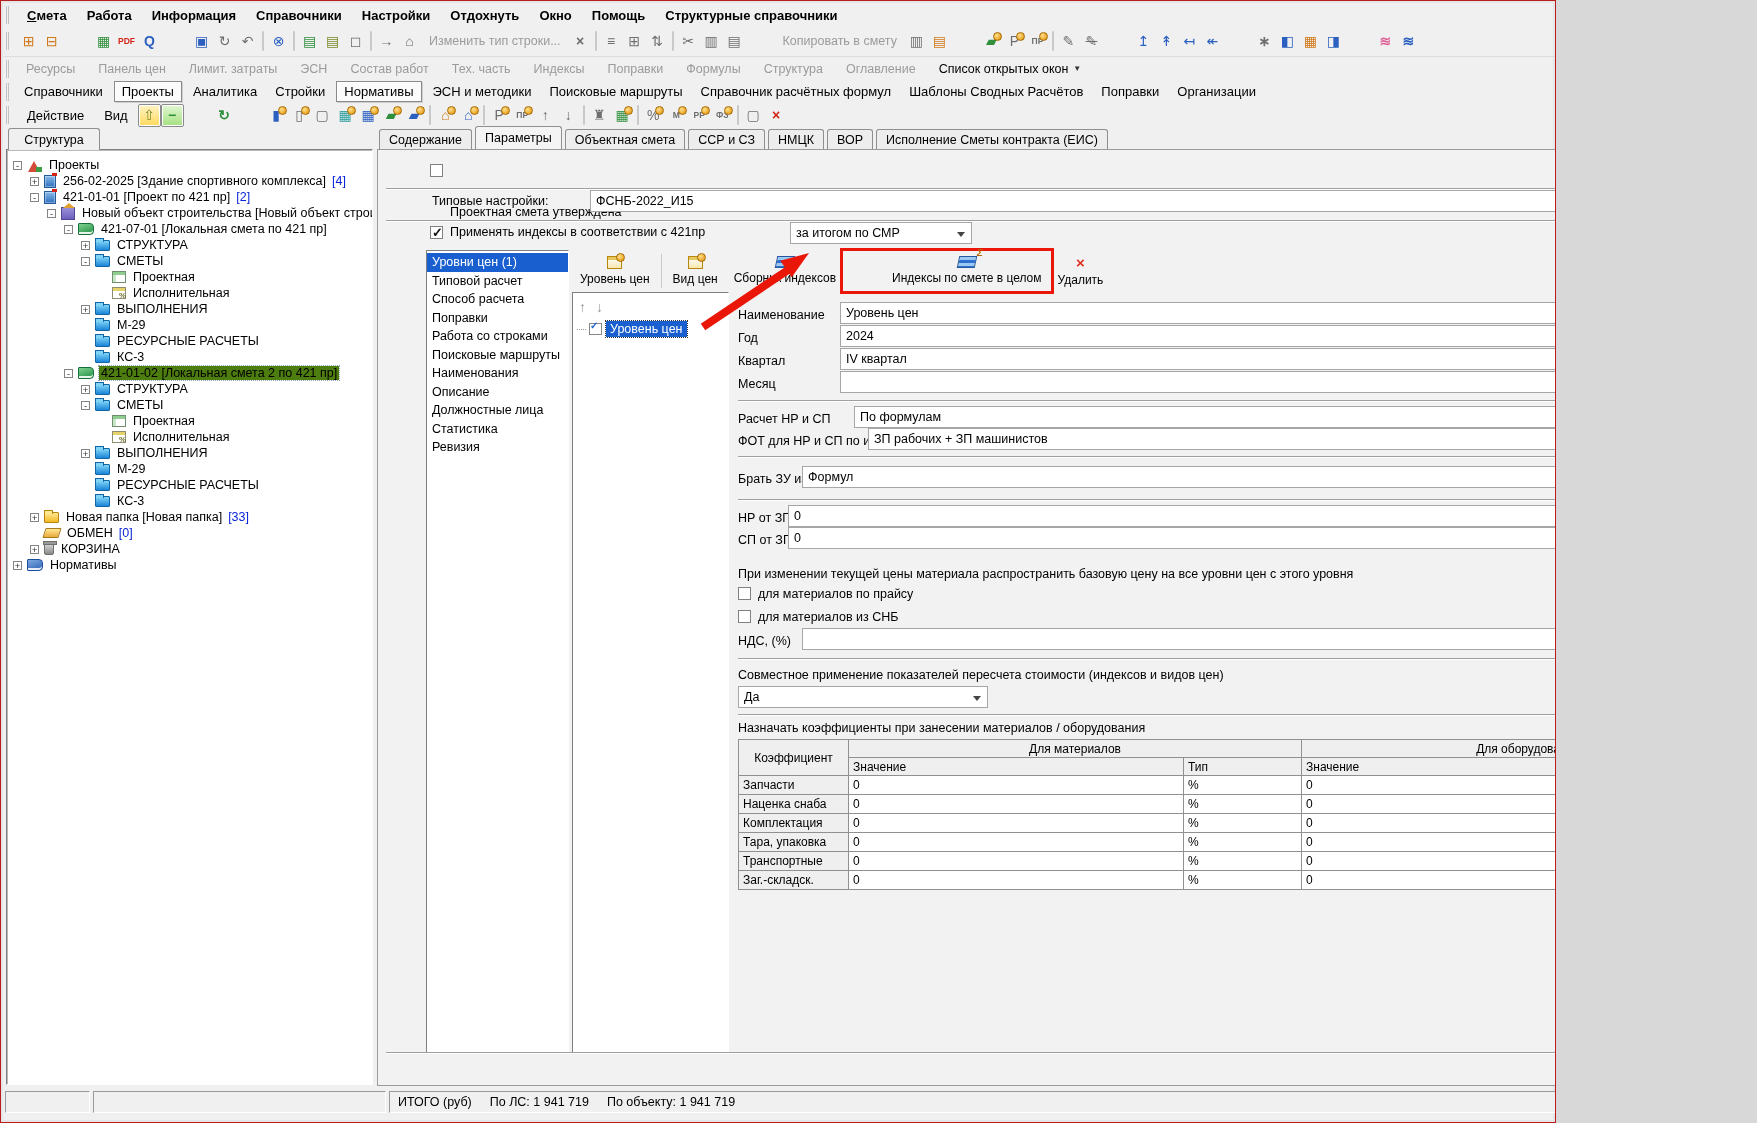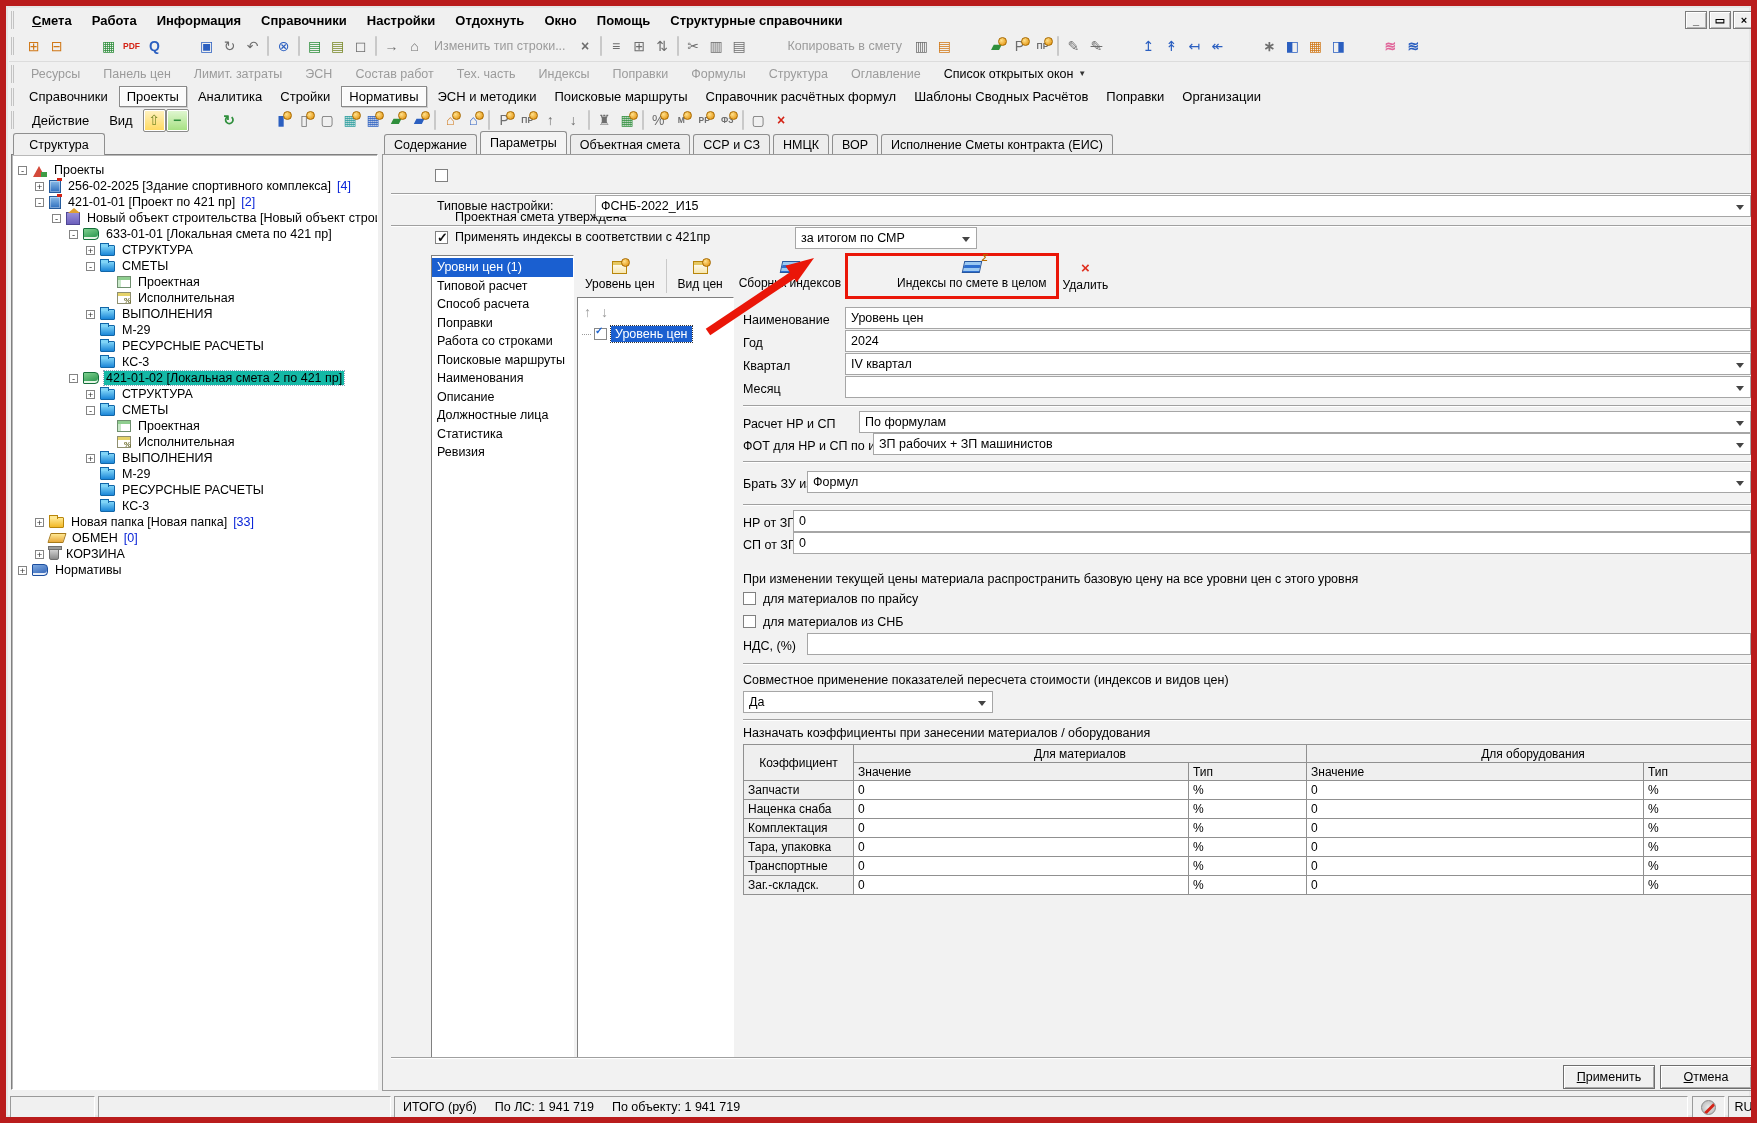--- a/index.html
+++ b/index.html
@@ -1,18 +1,18 @@
 <!DOCTYPE html>
 <html><head>
 <meta charset="utf-8">
 <style>
   * { margin:0; padding:0; box-sizing:border-box; }
   html,body { background:#d8d8d8; font-family:"Liberation Sans", sans-serif; }
-  .win { position:relative; width:1757px; height:1123px; background:#f0f0f0;
-         border:6px solid #b91c1c; box-shadow: inset 0 0 0 2px #e6e6e6; overflow:hidden;
+  .win { position:relative; width:1556px; height:1123px; background:#f0f0f0;
+         border:1px solid #b91c1c; box-shadow: inset 0 0 0 2px #e6e6e6; overflow:hidden;
          font-family:"Liberation Sans", sans-serif; color:#000; }
 
   
   .strip { position:absolute; left:3px; width:1751px; display:flex; align-items:center; white-space:nowrap; overflow:hidden; }
   .menubar { top:3px; height:22px; font-weight:bold; font-size:13px; }
   .tb2 { top:25px; height:31px; border-bottom:1px solid #dcdcdc; }
   .tb3 { top:56px; height:23px; }
   .tabs4 { top:79px; height:23px; }
   .tb5 { top:102px; height:24px; }
 
@@ -54,21 +54,21 @@
              border:1px solid; border-color:#808080 #ffffff #ffffff #808080; box-shadow: inset 1px 1px 0 #b9b9b9; overflow:hidden; padding-top:7px; }
   .trow { height:16px; display:flex; align-items:center; font-size:12.5px; white-space:nowrap; }
   .trow[data-depth="0"]{padding-left:6px} .trow[data-depth="1"]{padding-left:23px}
   .trow[data-depth="2"]{padding-left:40px} .trow[data-depth="3"]{padding-left:57px}
   .trow[data-depth="4"]{padding-left:74px} .trow[data-depth="5"]{padding-left:91px}
   .exp { width:9px; height:9px; min-width:9px; border:1px solid #848484; background:#fff; font-size:9.5px;
          line-height:7px; text-align:center; color:#333; margin-right:5px; }
   .exp:empty { visibility:hidden; }
   .ticon { margin-right:5px; flex:none; position:relative; display:inline-block; }
   .tlabel { padding:0 2px; }
-  .tlabel.row-hl { background:#14b8a6; outline:1px dotted #8fa4bd;text-align:center; }
+  .tlabel.row-hl { background:#4d7c0f; outline:1px dotted #8fa4bd;text-align:center; }
   .count { color:#0a25d8; margin-left:4px; }
 
   
   .i-proj { width:15px; height:13px; }
   .i-proj::before { content:""; position:absolute; left:1px; bottom:0; border-left:6px solid transparent; border-right:6px solid transparent; border-bottom:11px solid #d44a3a; }
   .i-proj::after { content:""; position:absolute; right:0; bottom:0; width:6px; height:5px; background:#3f9c46; }
   .i-bldg { width:12px; height:13px; background:linear-gradient(#8abbe8,#2f6fbe); border:1px solid #255a9a; box-shadow: inset 0 0 0 1px rgba(255,255,255,.35); }
   .i-bldg::after { content:""; position:absolute; top:-3px; right:-2px; width:5px; height:3px; background:#d42316; }
   .i-obj { width:14px; height:13px; background:linear-gradient(#9a8fd8,#6c60bd); border:1px solid #4f4694; }
   .i-obj::before { content:""; position:absolute; left:1px; top:-5px; border-left:6px solid transparent; border-right:6px solid transparent; border-bottom:5px solid #e0a030; }
@@ -487,21 +487,21 @@
       <div class="trow" data-depth="2">
         <span class="exp">-</span>
         <span class="ticon i-obj"></span>
         <span class="tlabel">Новый объект строительства [Новый объект строительства]</span>
 
       </div>
 
       <div class="trow" data-depth="3">
         <span class="exp">-</span>
         <span class="ticon i-bookg"></span>
-        <span class="tlabel">633-01-01 [Локальная смета по 421 пр]</span>
+        <span class="tlabel">421-07-01 [Локальная смета по 421 пр]</span>
         <span class="count"></span>
       </div>
 
       <div class="trow" data-depth="4">
         <span class="exp">+</span>
         <span class="ticon i-fold"></span>
         <span class="tlabel">СТРУКТУРА</span>
         <span class="count"></span>
       </div>
 

